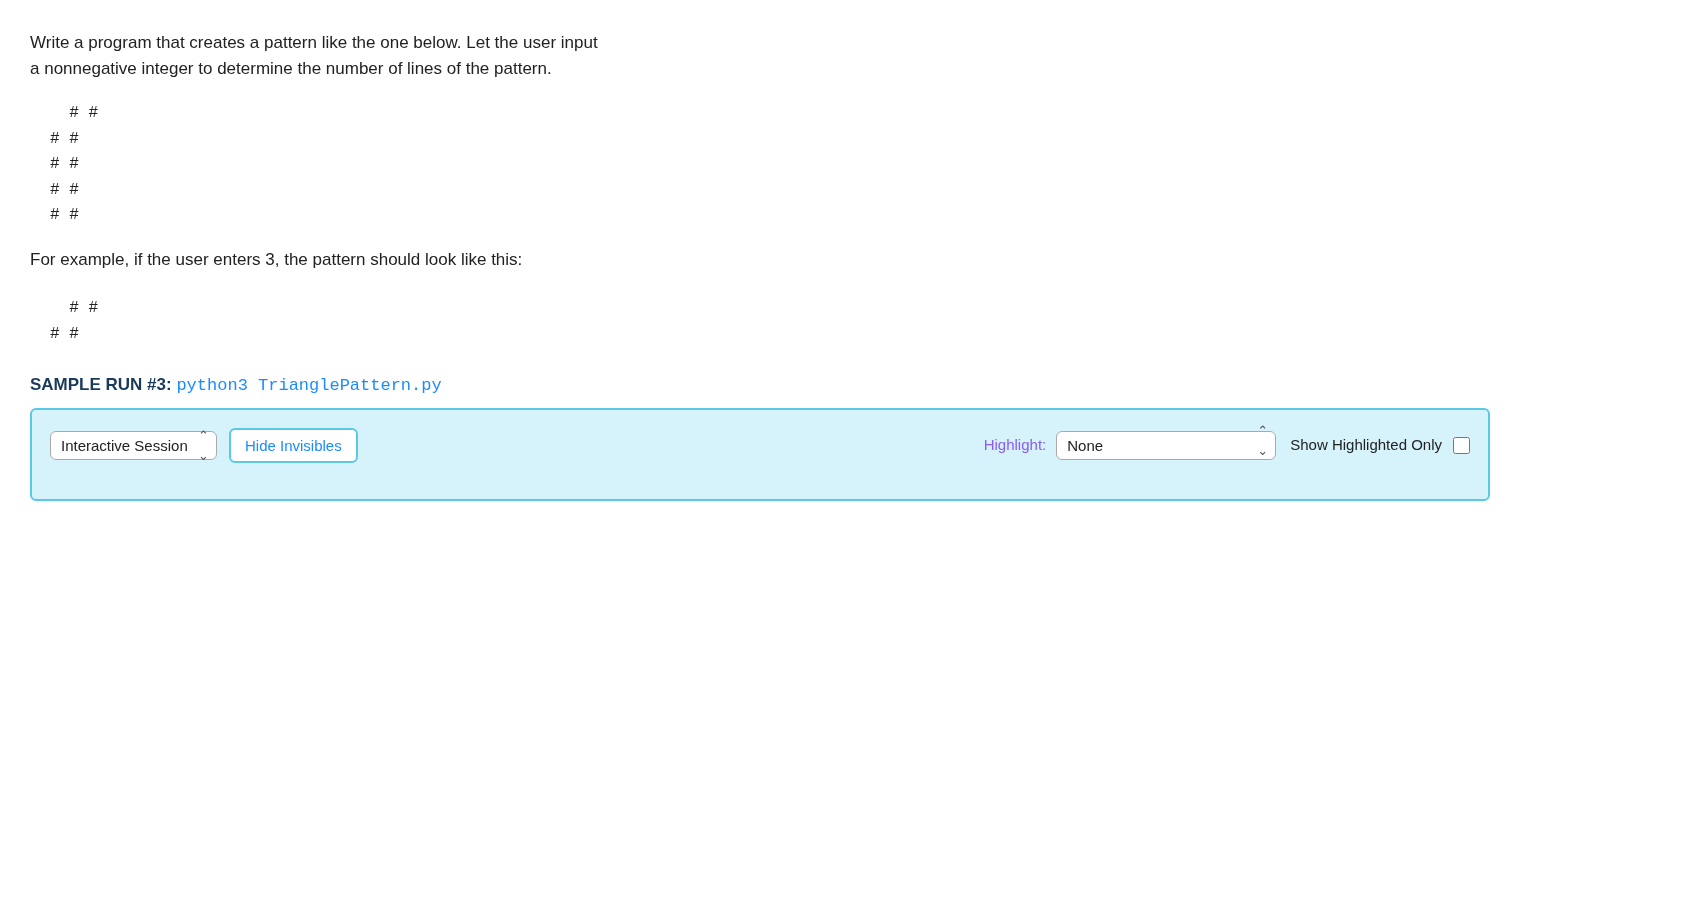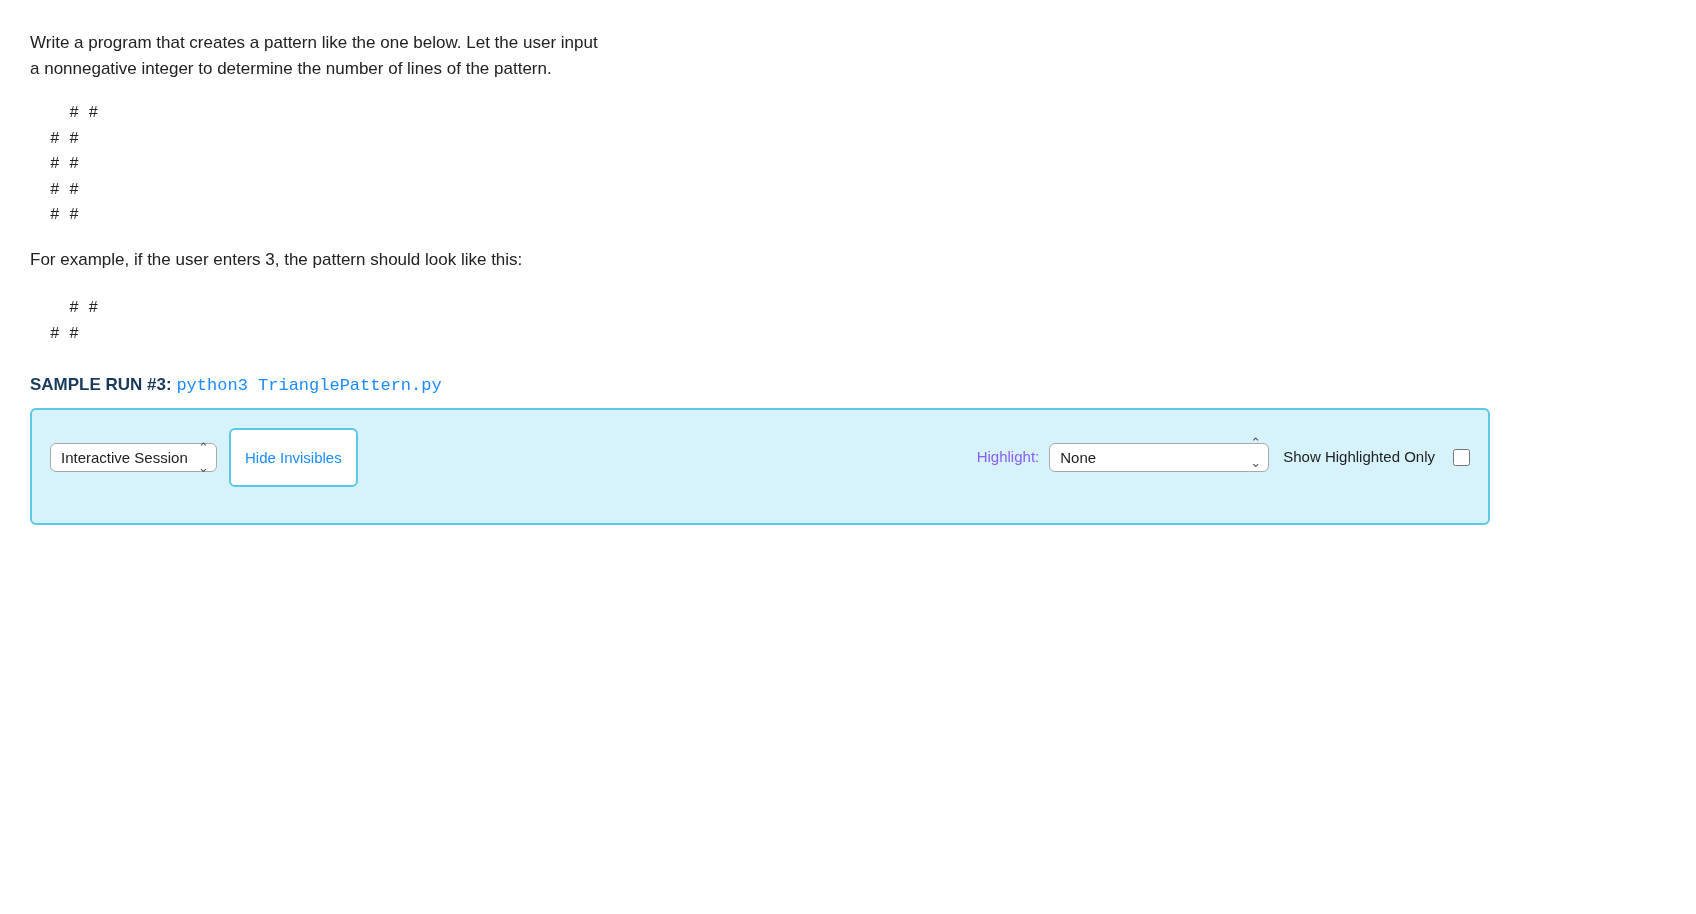--- a/index.html
+++ b/index.html
@@ -72,21 +72,21 @@
       pointer-events: none;
       font-size: 13px;
       color: #555;
     }
     .hide-invisibles-btn {
       background: #fff;
       border: 2px solid #5bc8e8;
       border-radius: 6px;
       color: #1a8cff;
       font-size: 15px;
-      padding: 19px 14px;
+      padding: 7px 14px;
       cursor: pointer;
       font-weight: normal;
     }
     .highlight-label {
       margin-left: auto;
       font-size: 15px;
       color: #8b5cf6;
       text-align: right;
     }
     .highlight-select-wrapper {
@@ -105,21 +105,21 @@
       color: #222;
       cursor: pointer;
       min-width: 220px;
     }
     .show-highlighted-label {
       font-size: 15px;
       color: #222;
       margin-left: 14px;
       display: flex;
       align-items: center;
-      gap: 18px;
+      gap: 11px;
       justify-content: flex-end;
     }
     .show-highlighted-checkbox {
       width: 17px;
       height: 17px;
       border: 1.5px solid #aaa;
       background: #fff;
       border-radius: 3px;
       cursor: pointer;
     }

